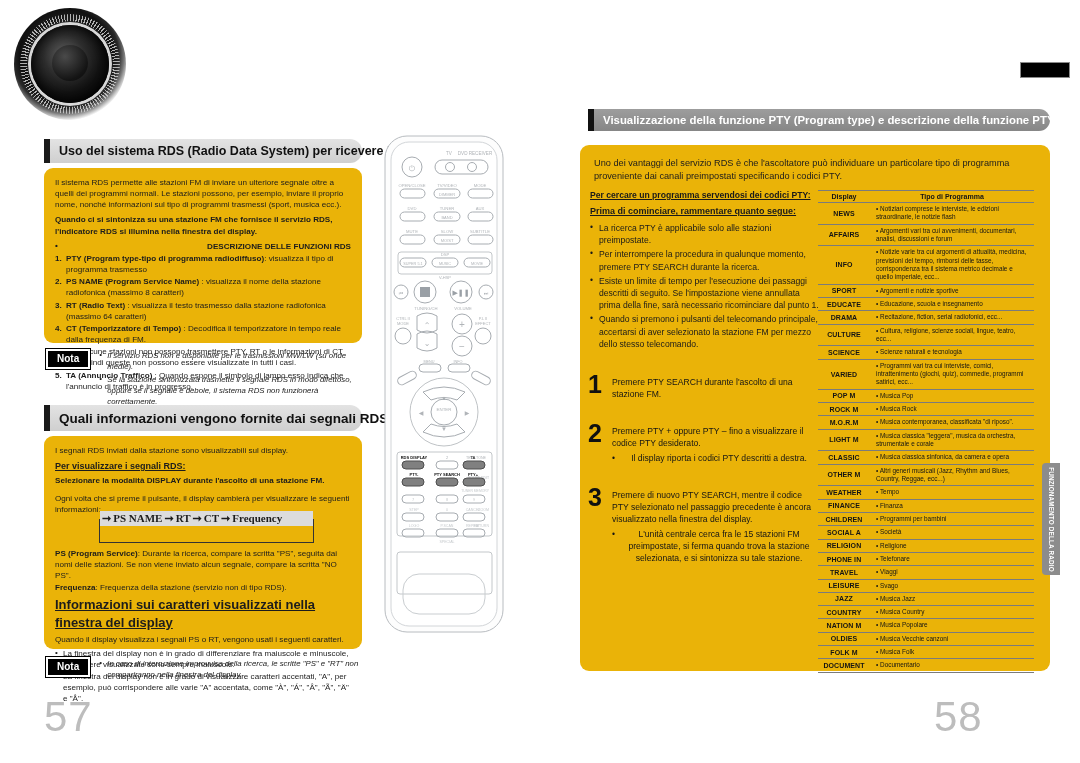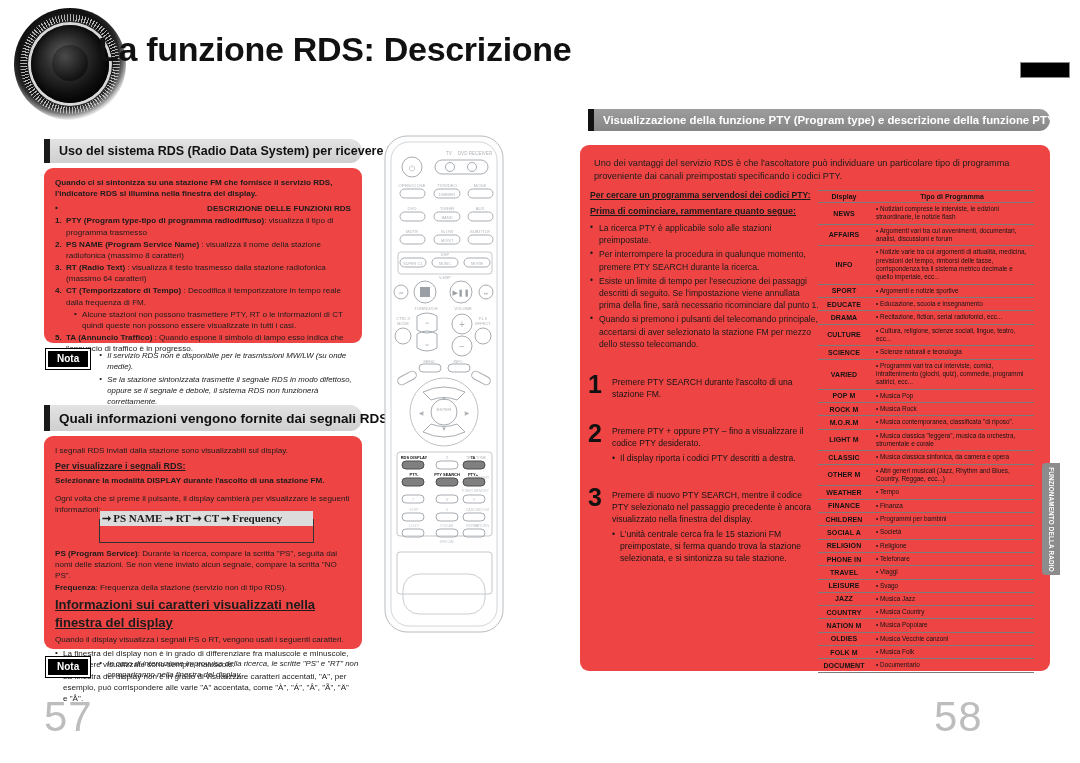--- a/index.html
+++ b/index.html
@@ -44,21 +44,21 @@
     background:linear-gradient(#e3e3e3,#cfcfcf);
     border-radius:0 12px 12px 0;
   }
   .sec-bar .tick{width:6px;height:24px;background:#1a1a1a;flex:0 0 6px;}
   .sec-bar .txt{padding-left:9px;font-size:12.5px;font-weight:bold;color:#111;white-space:nowrap;}
   .sec-bar.dark{background:linear-gradient(#9d9d9d,#868686);border-radius:0 12px 12px 0;}
   .sec-bar.dark .txt{color:#fff;}
 
   
   .panel{
-    position:absolute;background:#ef4444;border-radius:9px;
+    position:absolute;background:#eab308;border-radius:9px;
     font-size:8.1px;line-height:1.38;color:#1c1c1c;
     padding:9px 11px;box-sizing:border-box;
   }
   .panel p{margin:0 0 4px 0;}
   .panel .b{font-weight:bold;}
   .panel ul{margin:0;padding:0;list-style:none;}
   .panel li{position:relative;padding-left:8px;margin-bottom:1px;}
   .panel li:before{content:"•";position:absolute;left:0;top:-1px;}
   .panel ol{margin:0;padding:0;list-style:none;counter-reset:n;}
   .panel ol>li{padding-left:11px;}
@@ -101,21 +101,21 @@
   .pty-table th{font-size:7px;font-weight:bold;text-align:center;border-bottom:1px dotted #555;}
   .pty-table td.code{width:46px;text-align:center;font-weight:bold;font-size:7px;letter-spacing:.1px;}
   .pty-table td.desc{padding-left:6px;line-height:1.3;}
   .pty-table td.desc:before{content:"• ";}
 
   
   .steps{position:absolute;font-size:8.6px;line-height:1.4;color:#151515;}
   .step{display:flex;gap:7px;margin-bottom:15px;}
   .step .num{font-size:25px;font-weight:bold;line-height:.95;flex:0 0 17px;color:#111;}
   .step .txt{padding-top:3px;}
-  .step .sub{position:relative;padding-left:8px;margin-top:3px;}
+  .step .sub{position:relative;padding-left:8px;margin-top:3px;text-align:center;}
   .step .sub:before{content:"•";position:absolute;left:0;top:0;}
 
   
   .side-tab{
     position:absolute;left:1042px;top:463px;width:18px;height:112px;
     background:#8c8c8c;border-radius:4px 0 0 4px;
     display:flex;align-items:center;justify-content:center;
   }
   .side-tab span{
     transform:rotate(90deg);white-space:nowrap;color:#fff;
@@ -130,29 +130,29 @@
   .u{text-decoration:underline;}
 </style>
 </head>
 <body>
 
 <div class="page">
 
   <div class="speaker">
     <div class="cone"></div>
   </div>
-  <div class="page-title">La funzione RDS: Descrizione</div>
   <div class="top-rule"></div>
 
   <div class="sec-bar" style="left:44px;top:139px;width:318px;">
     <div class="tick"></div>
     <div class="txt">Uso del sistema RDS (Radio Data System) per ricevere le stazioni FM</div>
   </div>
 
   <div class="panel" style="left:44px;top:168px;width:318px;height:175px;">
+    <p>Il sistema RDS permette alle stazioni FM di inviare un ulteriore segnale oltre a quelli dei programmi normali. Le stazioni possono, per esempio, inviare il proprio nome, nonché informazioni sul tipo di programmi trasmessi (sport, musica ecc.).</p>
     <p class="b">Quando ci si sintonizza su una stazione FM che fornisce il servizio RDS, l'indicatore RDS si illumina nella finestra del display.</p>
     <ul style="margin-bottom:1px;text-align:right;">
       <li class="b">DESCRIZIONE DELLE FUNZIONI RDS</li>
     </ul>
     <ol>
       <li><span class="b">PTY (Program type-tipo di programma radiodiffuso)</span><span>: visualizza il tipo di programma trasmesso</span></li>
       <li><span class="b">PS NAME (Program Service Name)</span><span> : visualizza il nome della stazione radiofonica (massimo 8 caratteri)</span></li>
       <li><span class="b">RT (Radio Text)</span><span> : visualizza il testo trasmesso dalla stazione radiofonica (massimo 64 caratteri)</span></li>
       <li><span class="b">CT (Temporizzatore di Tempo)</span><span> : Decodifica il temporizzatore in tempo reale dalla frequenza di FM.</span>
         <ul style="margin-left:8px;margin-top:1px;">

